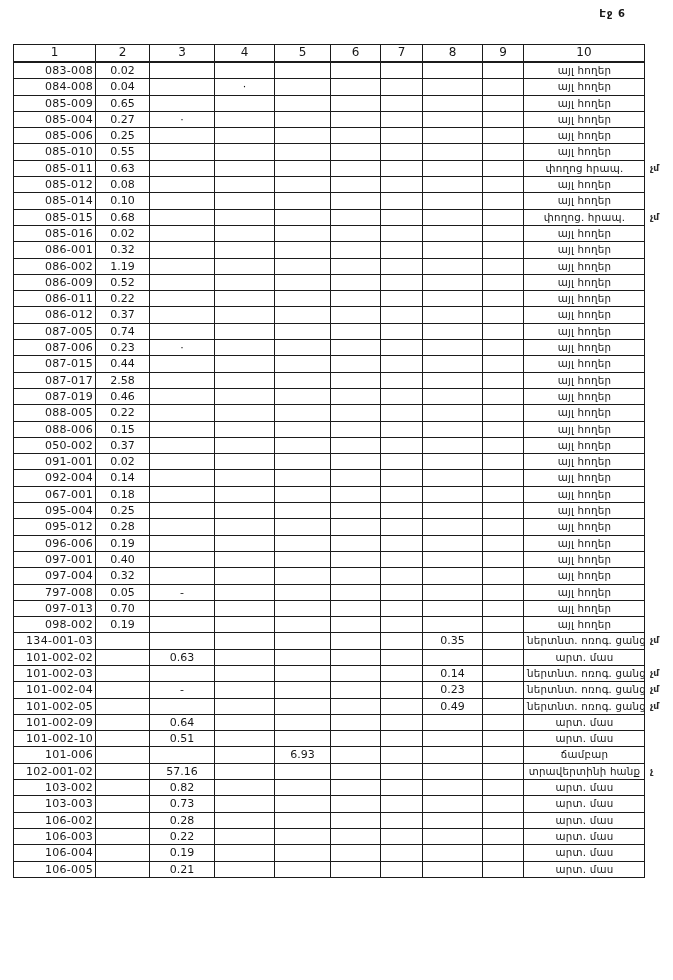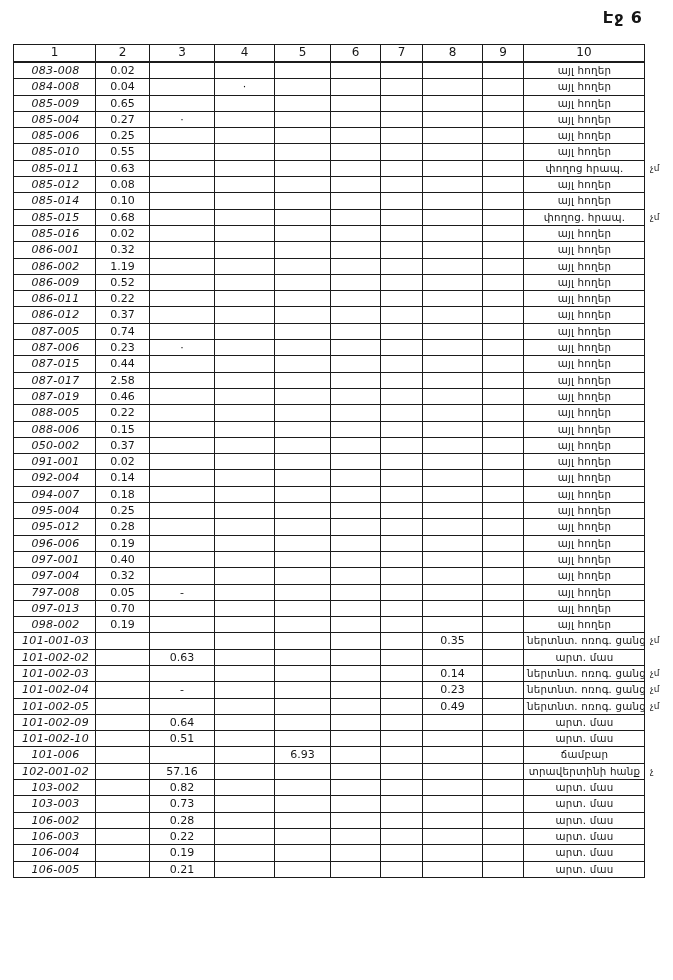--- a/index.html
+++ b/index.html
@@ -7,22 +7,22 @@
     width:673px;height:980px;
     background:#ffffff;
     font-family:"DejaVu Sans",sans-serif;
     color:#161616;
     position:relative;
     overflow:hidden;
   }
   .page-label{
     position:absolute;
     top:8px;
-    right:30px;
-    font-size:16px;
+    right:47px;
+    font-size:10px;
     font-weight:bold;
     letter-spacing:1px;
   }
   table.scan-table{
     position:absolute;
     left:13px;
     top:44px;
     border-collapse:collapse;
     table-layout:fixed;
     width:658px;
@@ -40,35 +40,36 @@
     overflow:hidden;
     white-space:nowrap;
     vertical-align:middle;
   }
   .scan-table thead th{
     text-align:center;
     font-size:12px;
     border-bottom-width:2.4px;
     height:16px;
   }
-  td.c1{text-align:center;padding-left:4px;letter-spacing:0.3px;font-style:italic;}
+  td.c1{text-align:right;padding-left:4px;letter-spacing:0.3px;}
   td.c2,td.c3,td.c4,td.c5,td.c6,td.c7,td.c8,td.c9{text-align:center;}
   td.c10{
     text-align:center;
     font-size:10.3px;
     padding-left:3px;
     letter-spacing:0.2px;
   }
   .scan-table .note-cell{
     border:none;
     font-size:9px;
     text-align:left;
     padding-left:5px;
     color:#2a2a2a;
     background:transparent;
+    font-weight:bold;
   }
 </style>
 </head>
 <body>
 
 <div class="page-label">Էջ 6</div>
 
 <table class="scan-table">
   <colgroup>
     <col style="width:82px">
@@ -431,21 +432,21 @@
         <td class="c4"></td>
         <td class="c5"></td>
         <td class="c6"></td>
         <td class="c7"></td>
         <td class="c8"></td>
         <td class="c9"></td>
         <td class="c10">այլ հողեր</td>
         <td class="note-cell"></td>
       </tr>
       <tr>
-        <td class="c1">094-007</td>
+        <td class="c1">067-001</td>
         <td class="c2">0.18</td>
         <td class="c3"></td>
         <td class="c4"></td>
         <td class="c5"></td>
         <td class="c6"></td>
         <td class="c7"></td>
         <td class="c8"></td>
         <td class="c9"></td>
         <td class="c10">այլ հողեր</td>
         <td class="note-cell"></td>
@@ -548,21 +549,21 @@
         <td class="c4"></td>
         <td class="c5"></td>
         <td class="c6"></td>
         <td class="c7"></td>
         <td class="c8"></td>
         <td class="c9"></td>
         <td class="c10">այլ հողեր</td>
         <td class="note-cell"></td>
       </tr>
       <tr>
-        <td class="c1">101-001-03</td>
+        <td class="c1">134-001-03</td>
         <td class="c2"></td>
         <td class="c3"></td>
         <td class="c4"></td>
         <td class="c5"></td>
         <td class="c6"></td>
         <td class="c7"></td>
         <td class="c8">0.35</td>
         <td class="c9"></td>
         <td class="c10">ներտնտ. ոռոգ. ցանց</td>
         <td class="note-cell">չմ</td>

